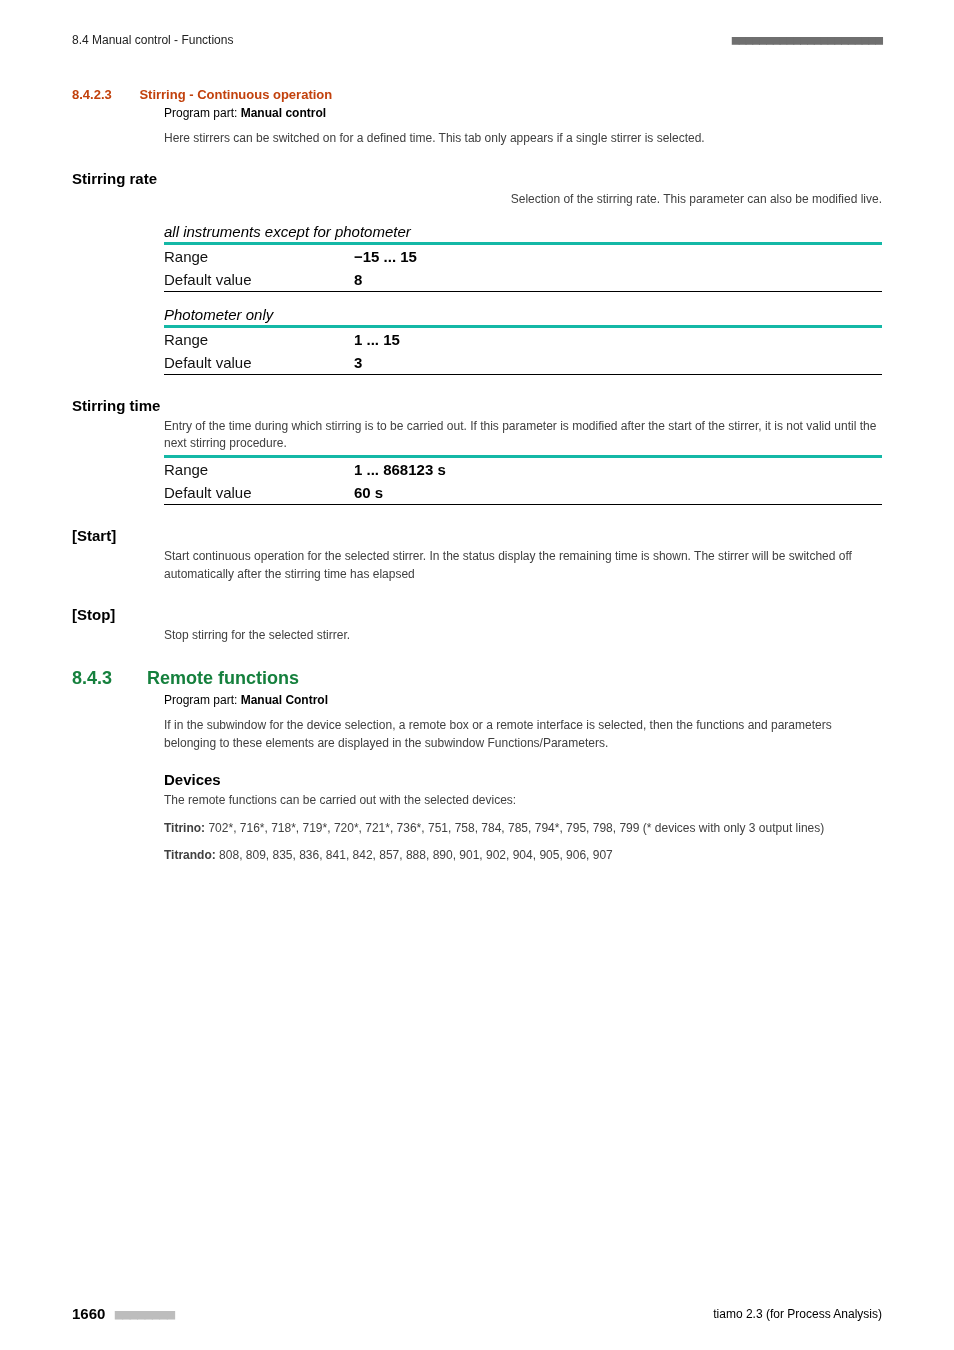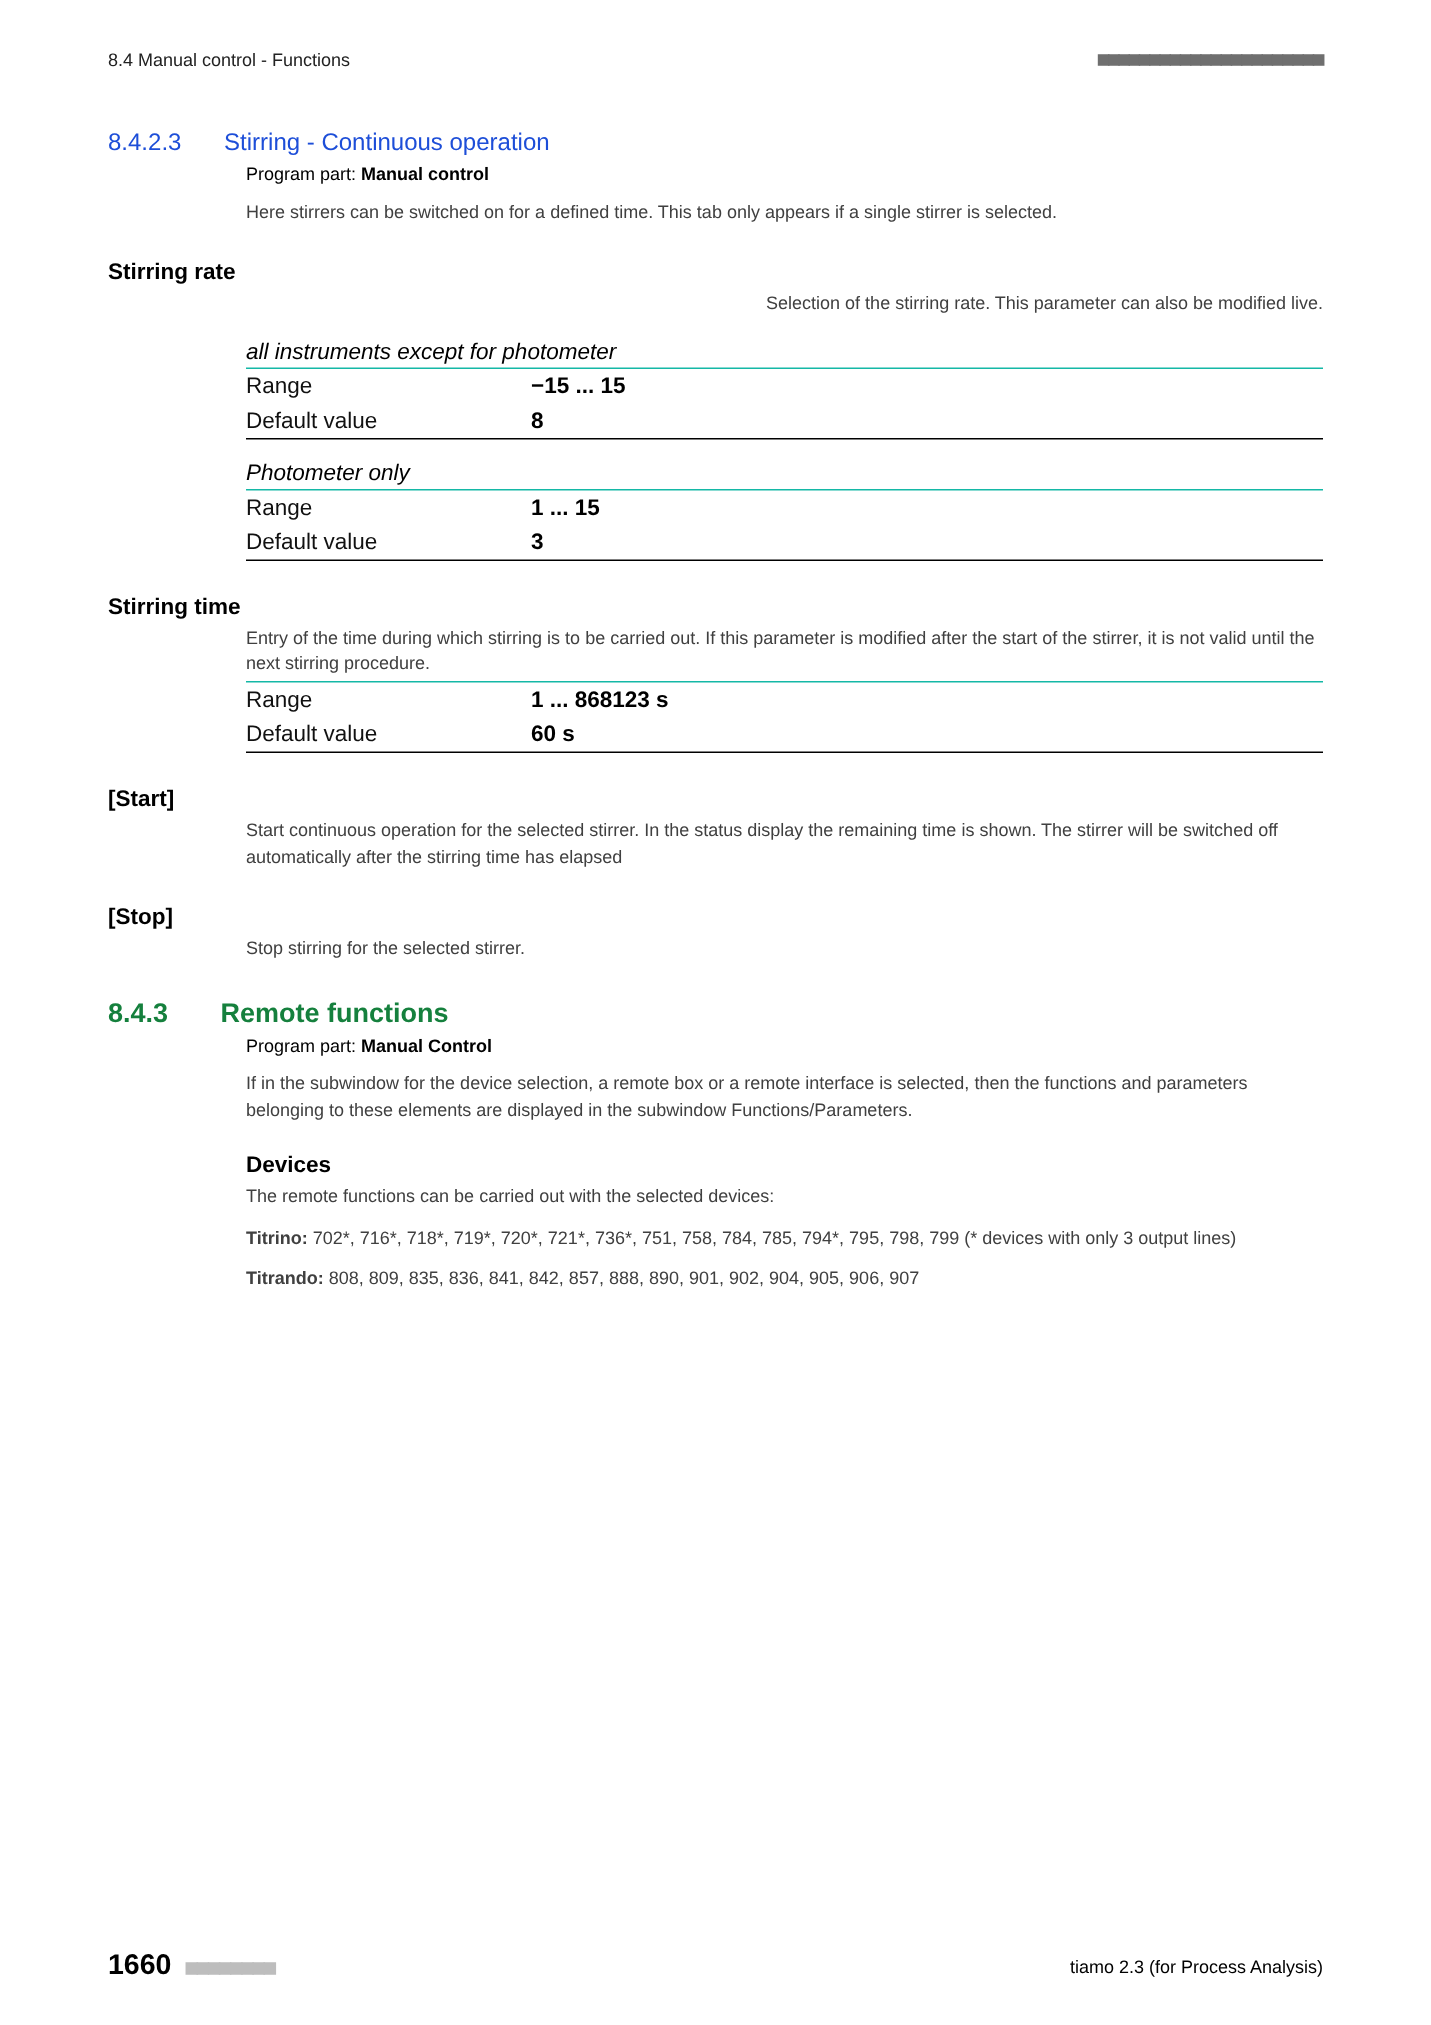--- a/index.html
+++ b/index.html
@@ -24,23 +24,23 @@
     color: #222;
     padding-bottom: 4px;
   }
   .barcode {
     letter-spacing: -1px;
     color: #6f6f6f;
     font-size: 13px;
     font-family: monospace;
   }
   .h3num {
-    color: #1d4ed8;
-    font-weight: 400;
-    font-size: 16px;
+    color: #c2410c;
+    font-weight: 700;
+    font-size: 13px;
     margin: 36px 0 4px 0;
   }
   .h3num .title { margin-left: 24px; }
   .h2num {
     color: #15803d;
     font-weight: 700;
     font-size: 18px;
     margin: 24px 0 4px 0;
   }
   .h2num .title { margin-left: 30px; }
@@ -80,38 +80,38 @@
     vertical-align: top;
   }
   .param-table td.key {
     width: 190px;
     color: #111;
   }
   .param-table td.val {
     font-weight: 400;
   }
   .param-table td.val.bold { font-weight: 700; }
-  .param-table tr.topline-row td { border-top: 1px solid #14b8a6; }
+  .param-table tr.topline-row td { border-top: 3px solid #14b8a6; }
   .param-table tr.botline-row td { border-bottom: 1px solid #000; }
   .section-h4 {
     font-weight: 700;
     font-size: 15px;
     margin: 18px 0 4px 0;
   }
   .footer {
     position: absolute;
     bottom: 28px;
     left: 72px;
     right: 72px;
     display: flex;
     justify-content: space-between;
     align-items: center;
     font-size: 12px;
   }
-  .footer .pg { font-weight: 700; font-size: 19px; }
+  .footer .pg { font-weight: 700; font-size: 15px; }
   .footer .bars {
     letter-spacing: -1px;
     color: #bdbdbd;
     font-family: monospace;
     font-size: 14px;
     margin-left: 6px;
   }
 </style>
 </head>
 <body>

